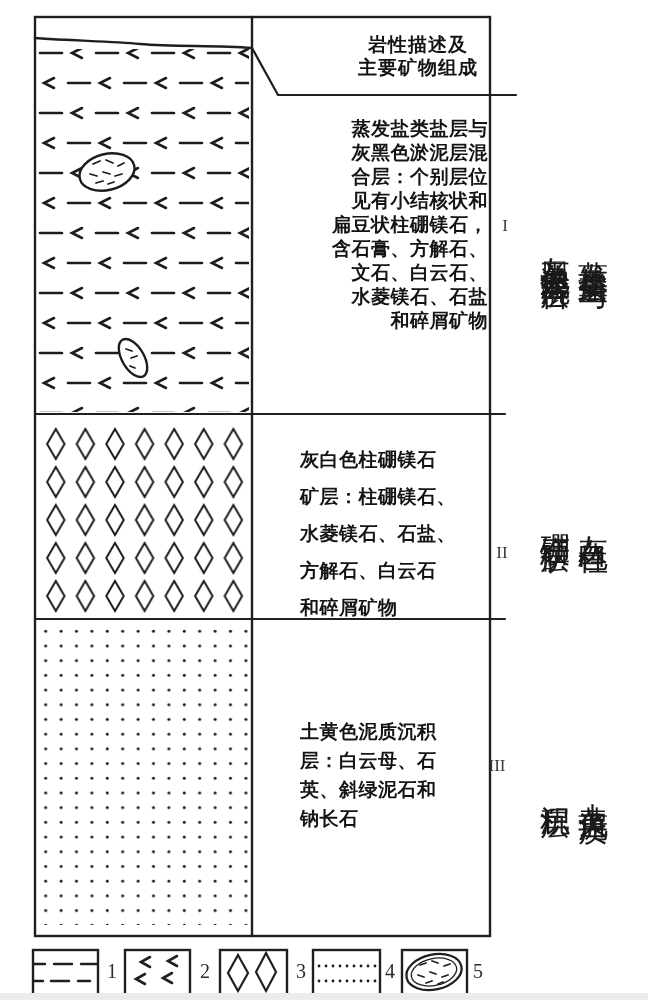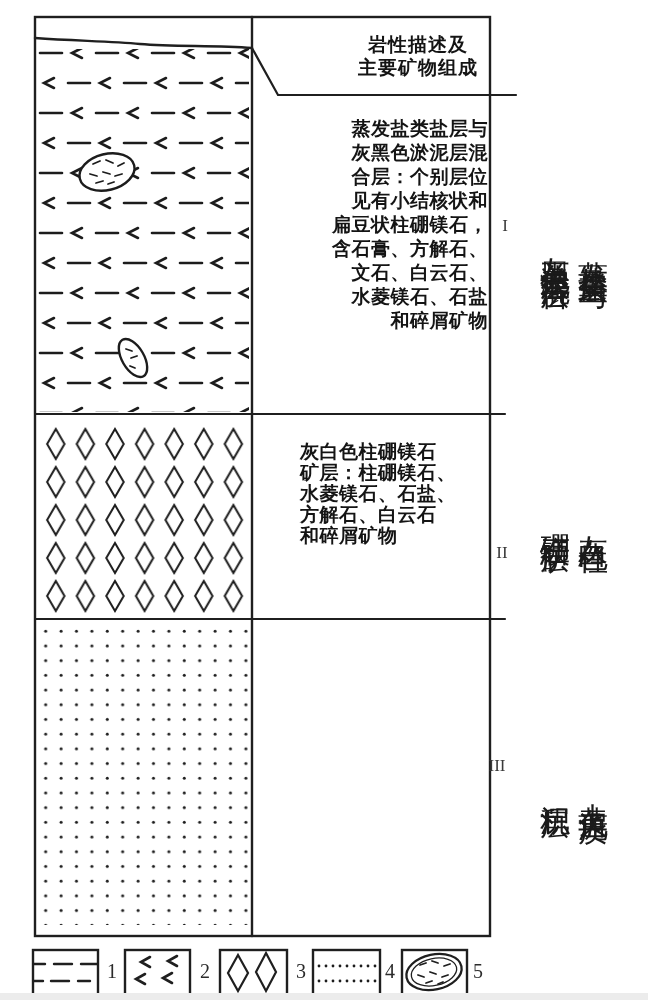--- a/index.html
+++ b/index.html
@@ -11,21 +11,21 @@
   .header-title {
     position:absolute; left:254px; top:33px; width:270px;
     text-align:center; font-size:19px; font-weight:700; line-height:23px;
     white-space:pre-line; letter-spacing:1px;margin-left:29px;
   }
   .desc {
     position:absolute; left:300px; width:188px;
     font-size:19px; font-weight:700; white-space:pre-line; letter-spacing:0.5px;
   }
   .desc-1 { top:117px; line-height:24px;text-align:right; }
-  .desc-2 { top:441px; line-height:21px;font-family:Liberation Serif, serif; }
+  .desc-2 { top:441px; line-height:37px;font-family:Liberation Serif, serif; }
   .desc-3 { top:717px; line-height:29px; }
   .numeral {
     position:absolute; width:26px; text-align:center;
     font-family:"Liberation Serif", serif; font-size:17px; color:#3a3a3a; line-height:20px;
   }
   .numeral-1 { left:492px; top:216px; }
   .numeral-2 { left:489px; top:543px; }
   .numeral-3 { left:484px; top:756px; }
   .side-label {
     position:absolute; right:36px;
@@ -188,20 +188,24 @@
 扁豆状柱硼镁石，
 含石膏、方解石、
 文石、白云石、
 水菱镁石、石盐
 和碎屑矿物</div>
   <div class="desc desc-2">灰白色柱硼镁石
 矿层：柱硼镁石、
 水菱镁石、石盐、
 方解石、白云石
 和碎屑矿物</div>
+  <div class="desc desc-3">土黄色泥质沉积
+层：白云母、石
+英、斜绿泥石和
+钠长石</div>
 
   <div class="numeral numeral-1">I</div>
   <div class="numeral numeral-2">II</div>
   <div class="numeral numeral-3">III</div>
 
   <div class="side-label side-1">蒸发盐类盐层与
 灰黑色淤泥层混合层</div>
   <div class="side-label side-2">灰白色柱
 硼镁石矿层</div>
   <div class="side-label side-3">土黄色泥质

